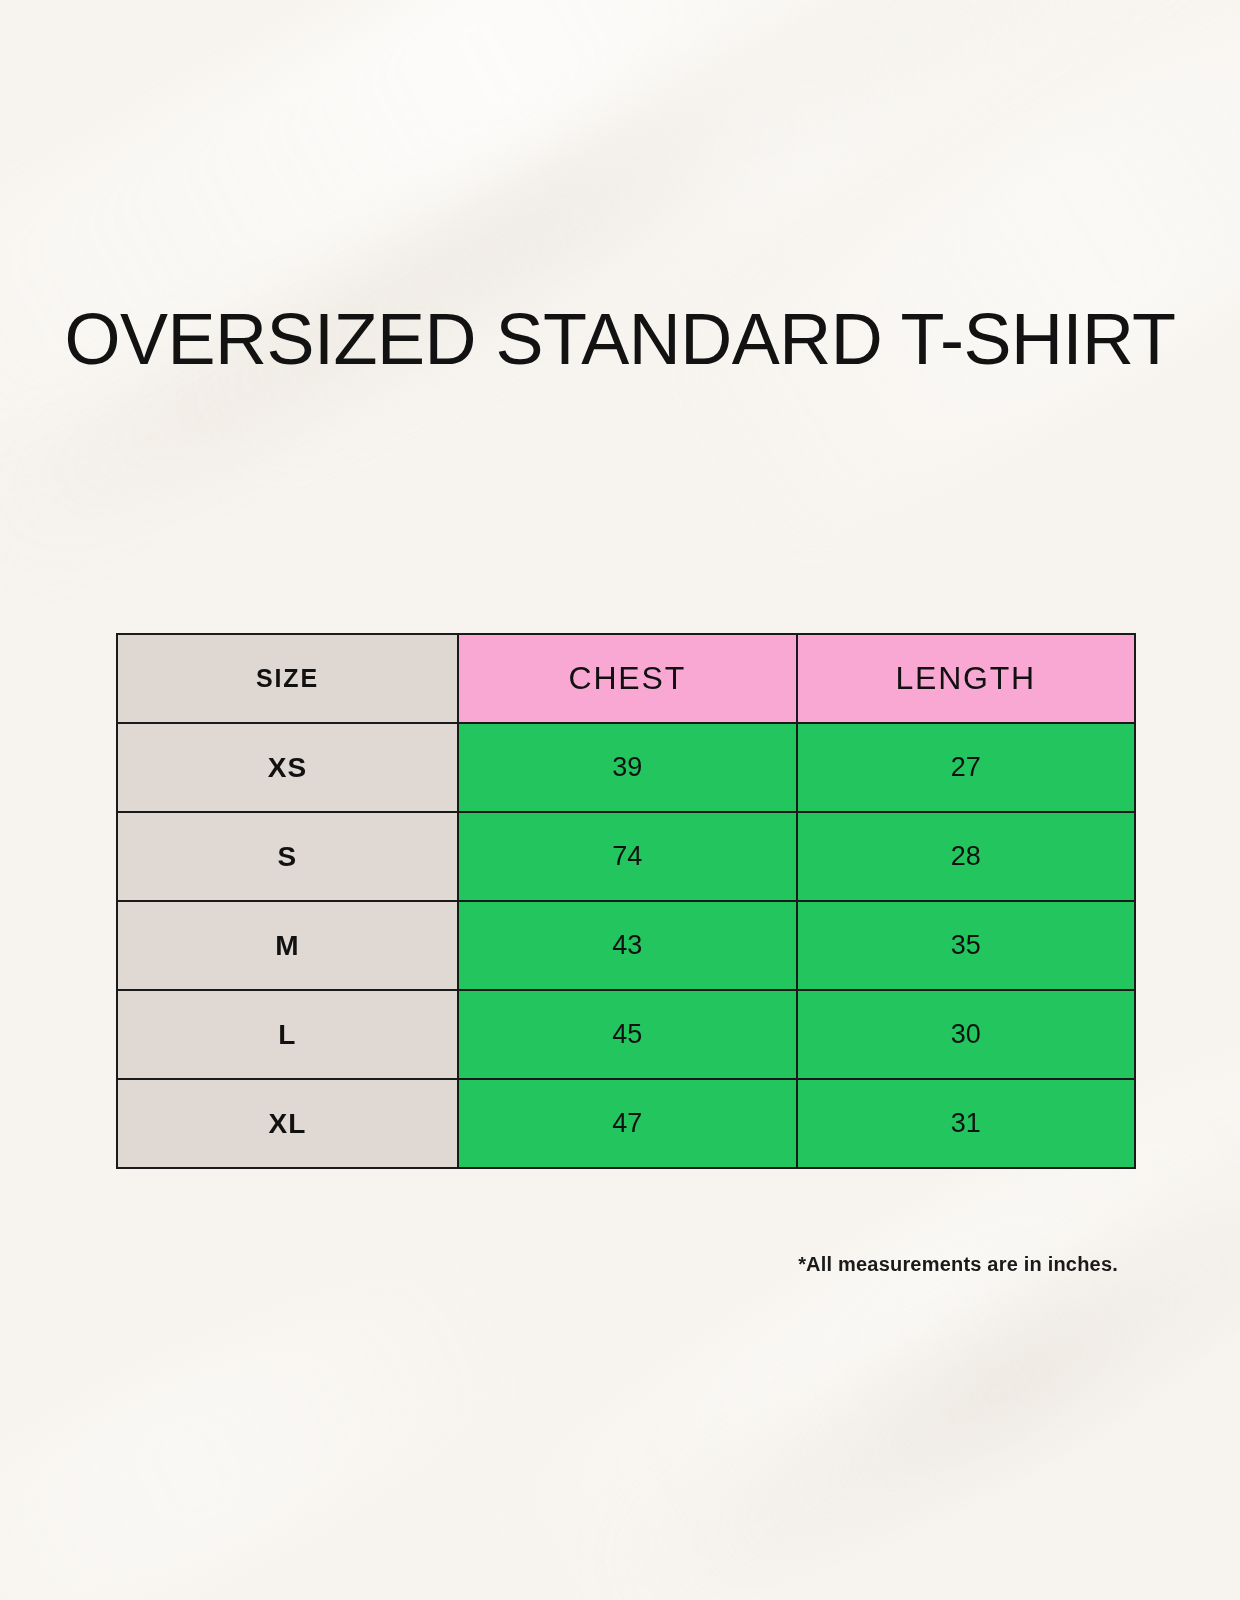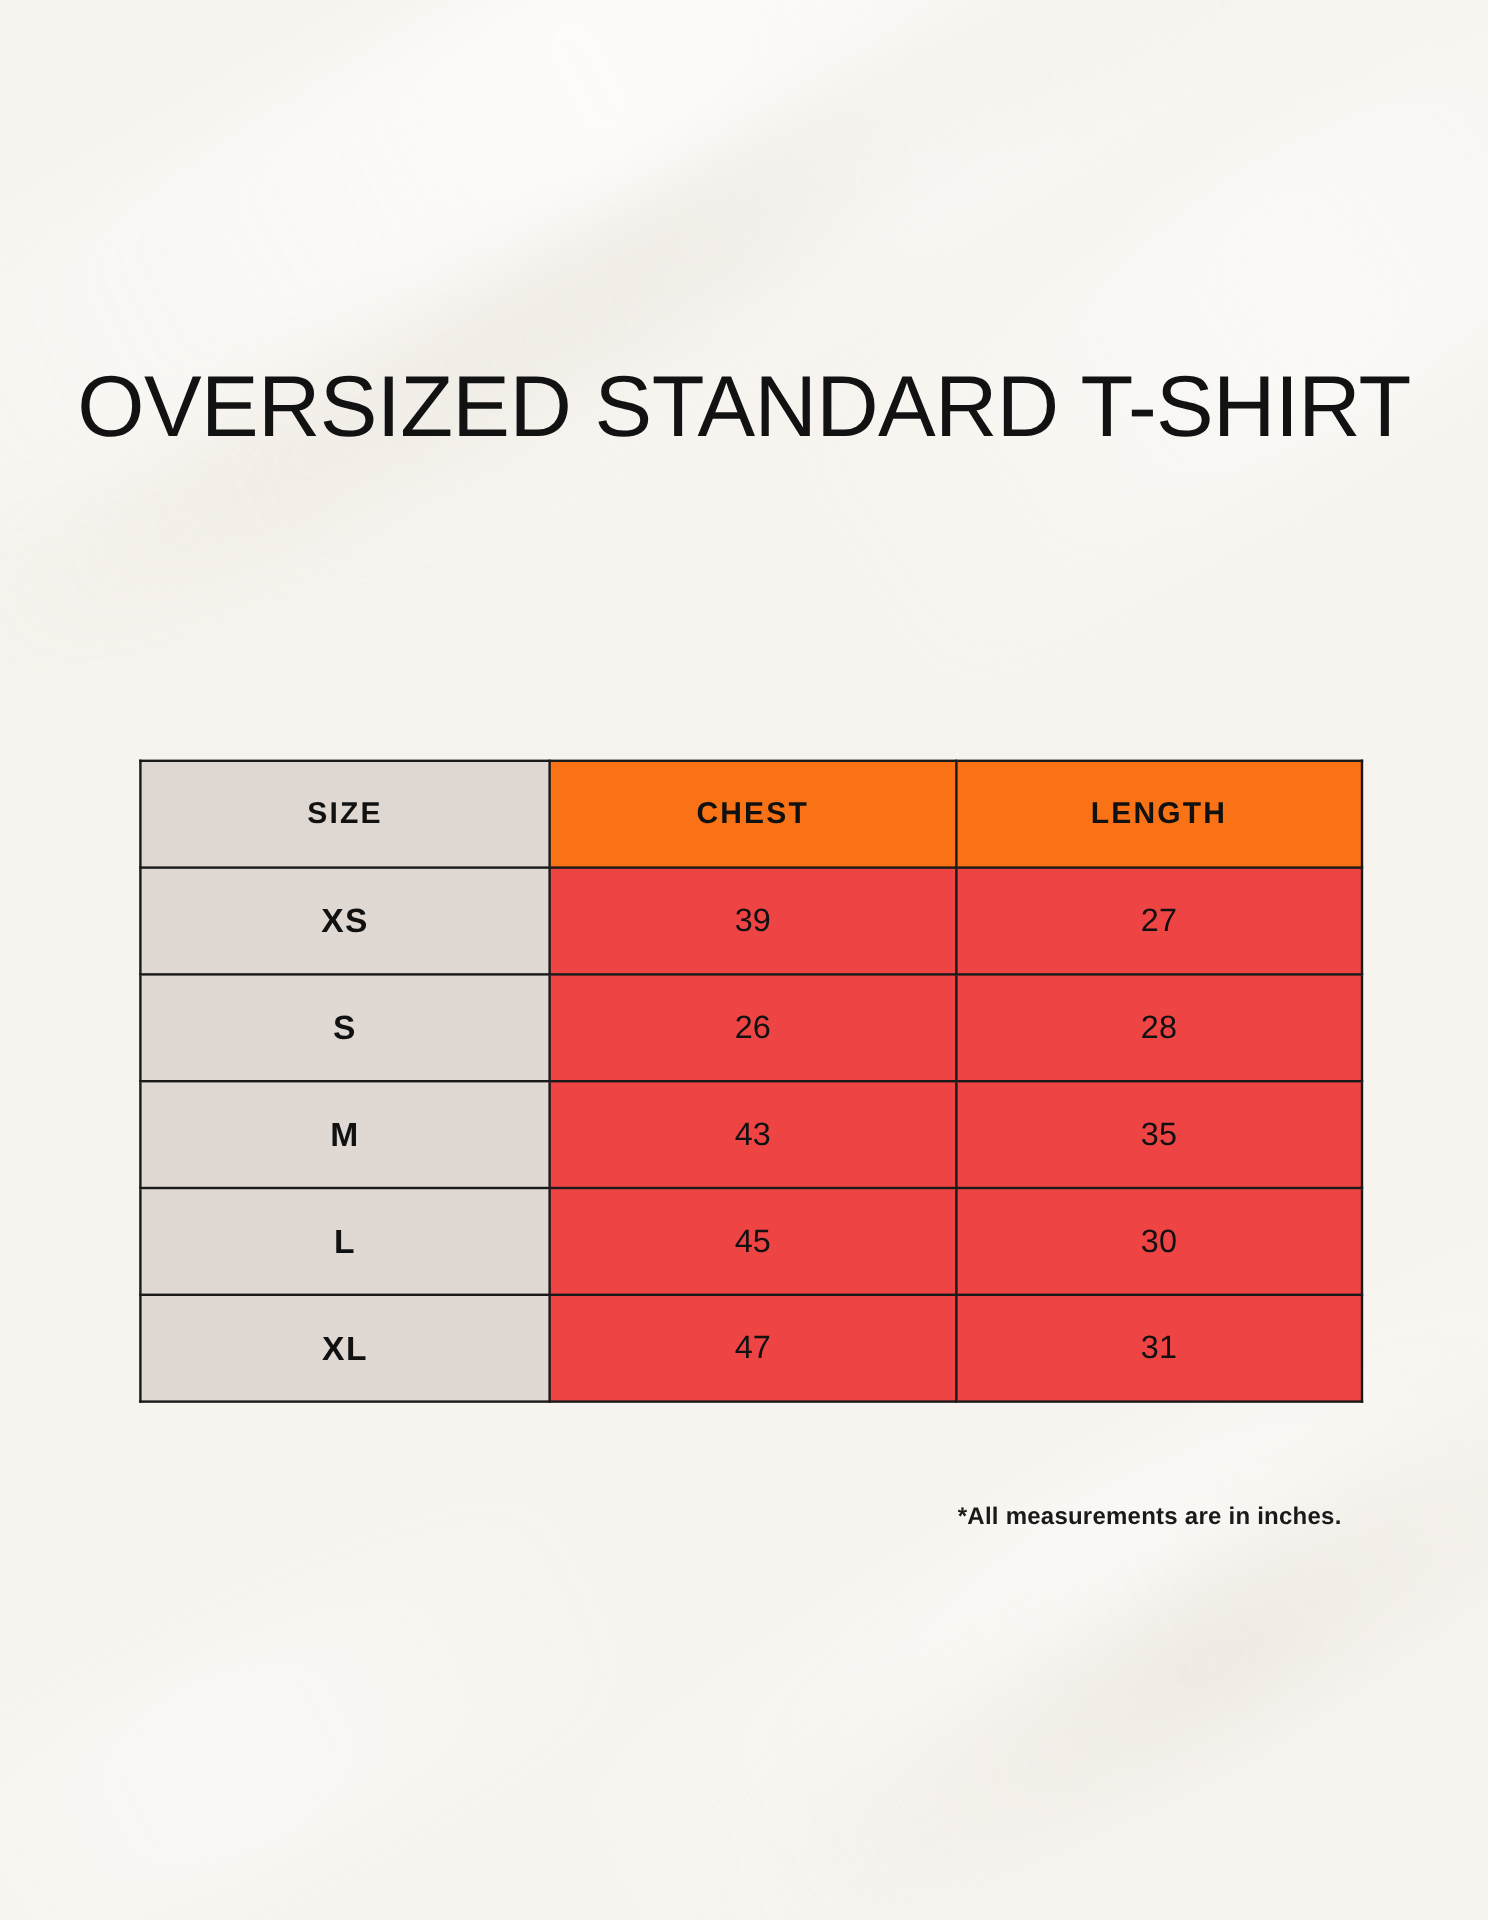--- a/index.html
+++ b/index.html
@@ -138,33 +138,33 @@
   col.c-chest { width: 33.25%; }
   col.c-length { width: 33.25%; }
 
   th.head-size {
     background: #dfd8d2;
     font-size: 25px;
     letter-spacing: 1.8px;
     font-weight: 700;
   }
   th.head-measure {
-    background: #f97316;
-    font-size: 25px;
+    background: #f9a8d4;
+    font-size: 32px;
     letter-spacing: 1.8px;
-    font-weight: 700;
+    font-weight: 400;
   }
   td.size-cell {
     background: #e0d8d3;
     font-size: 28px;
     font-weight: 700;
     letter-spacing: 1.2px;
   }
   td.val-cell {
-    background: #ef4444;
+    background: #22c55e;
     font-size: 27px;
     font-weight: 400;
   }
 
   .footnote {
     position: absolute;
     right: 122px;
     top: 1237px;
     font-size: 20px;
     letter-spacing: .2px;
@@ -206,21 +206,21 @@
         </tr>
       </thead>
       <tbody>
         <tr>
           <td class="size-cell">XS</td>
           <td class="val-cell">39</td>
           <td class="val-cell">27</td>
         </tr>
         <tr>
           <td class="size-cell">S</td>
-          <td class="val-cell">26</td>
+          <td class="val-cell">74</td>
           <td class="val-cell">28</td>
         </tr>
         <tr>
           <td class="size-cell">M</td>
           <td class="val-cell">43</td>
           <td class="val-cell">35</td>
         </tr>
         <tr>
           <td class="size-cell">L</td>
           <td class="val-cell">45</td>

